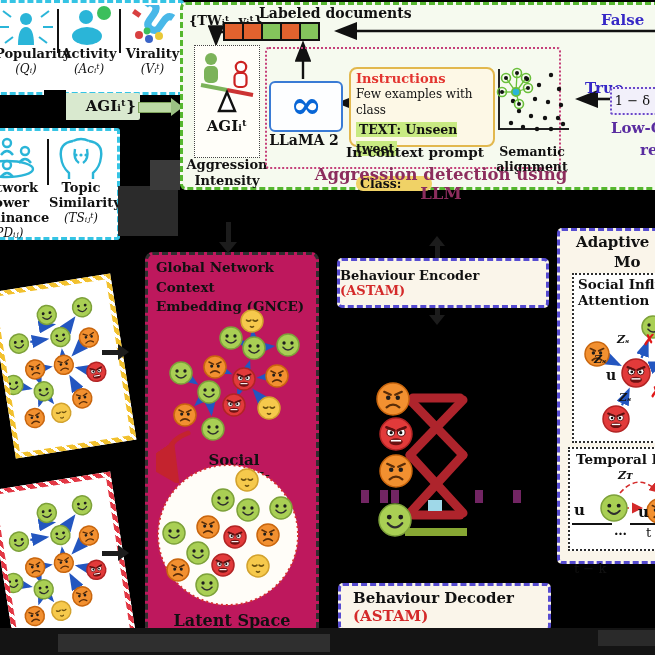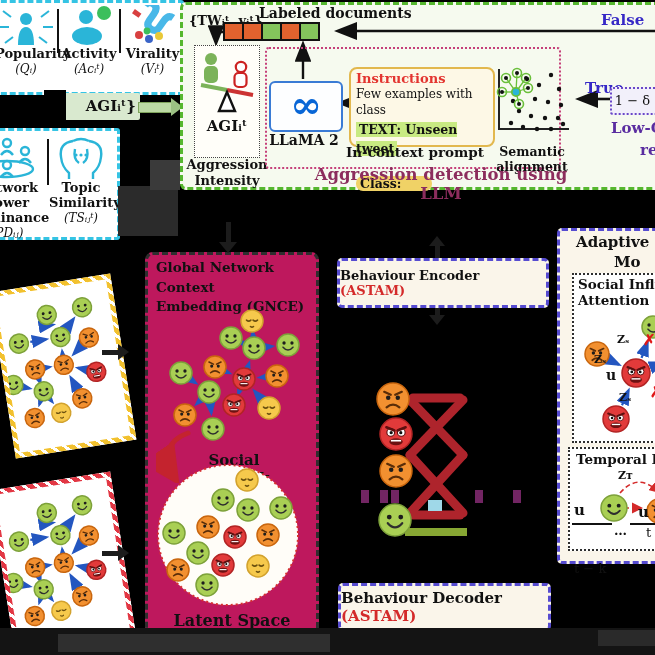--- a/index.html
+++ b/index.html
@@ -15,21 +15,21 @@
   .dotbox{background:#fffef9;border:1.6px dotted #444;}
   .purpanel{background:#faf5ea;border:3px dashed #564bd0;border-radius:5px;}
   .whitedot{background:#fff;border:2px dotted #2e2e2e;}
   .divider{position:absolute;width:2px;background:#111;}
   .facecol .lbl{font-size:13px;font-weight:bold;text-align:center;line-height:1.15;}
   .facecol .sym{font-size:12px;font-style:italic;text-align:center;}
   .hl-green{background:#c8ea82;padding:0 3px;font-weight:bold;}
   .pill-yellow{background:#f0d266;border-radius:7px;padding:0 30px 0 4px;font-weight:bold;}
   .smalltxt{font-size:12px;line-height:1.35;}
   .xmark{color:#e01818;font-weight:bold;font-size:15px;}
-  .zlbl{font-size:11px;}
+  .zlbl{font-size:11px;font-style:italic;}
   .frame-y{background:#fff;border:5px solid transparent;
     border-image:repeating-linear-gradient(45deg,#f2c12e 0 5px,#fff 5px 8px) 5;}
   .frame-r{background:#fff;border:5px solid transparent;
     border-image:repeating-linear-gradient(45deg,#e23744 0 5px,#fff 5px 8px) 5;}
   .darkarrow{position:absolute;background:#1c1c1c;}
   .tri{position:absolute;width:0;height:0;}
   svg{display:block;}
 </style>
 </head>
 <body>
@@ -752,21 +752,21 @@
     <g id="psq">
         <rect x="11" y="120" width="8" height="13" fill="#722563"></rect>
         <rect x="30" y="120" width="8" height="13" fill="#722563"></rect>
         <rect x="41" y="120" width="8" height="13" fill="#722563"></rect>
         <rect x="125" y="120" width="8" height="13" fill="#722563"></rect>
         <rect x="163" y="120" width="8" height="13" fill="#722563"></rect>
       </g>
   </svg>
 
   <div class="abs purpanel" style="left:338px;top:583px;width:207px;height:42px;display:flex;align-items:center;justify-content:center;">
-    <span class="b" style="font-size:15px;"><span>Behaviour Decoder </span><span style="color:#d42a2a;">(ASTAM)</span></span>
+    <span class="b" style="font-size:15px;margin-left:12px;"><span>Behaviour Decoder </span><span style="color:#d42a2a;">(ASTAM)</span></span>
   </div>
 
   <div class="abs purpanel" style="left:557px;top:228px;width:112px;height:330px;">
     <div class="abs b" style="left:16px;top:2px;font-size:15px;white-space:nowrap;">Adaptive So</div>
     <div class="abs b" style="left:54px;top:22px;font-size:15px;">Mo</div>
 
     <div class="abs whitedot" style="left:12px;top:42px;width:96px;height:166px;">
       <div class="abs b" style="left:4px;top:1px;font-size:13.5px;white-space:nowrap;">Social Influe</div>
       <div class="abs b" style="left:4px;top:17px;font-size:13.5px;white-space:nowrap;">Attention (S</div>
       <svg class="abs" style="left:0;top:36px;" width="94" height="128" viewBox="0 0 94 128">

